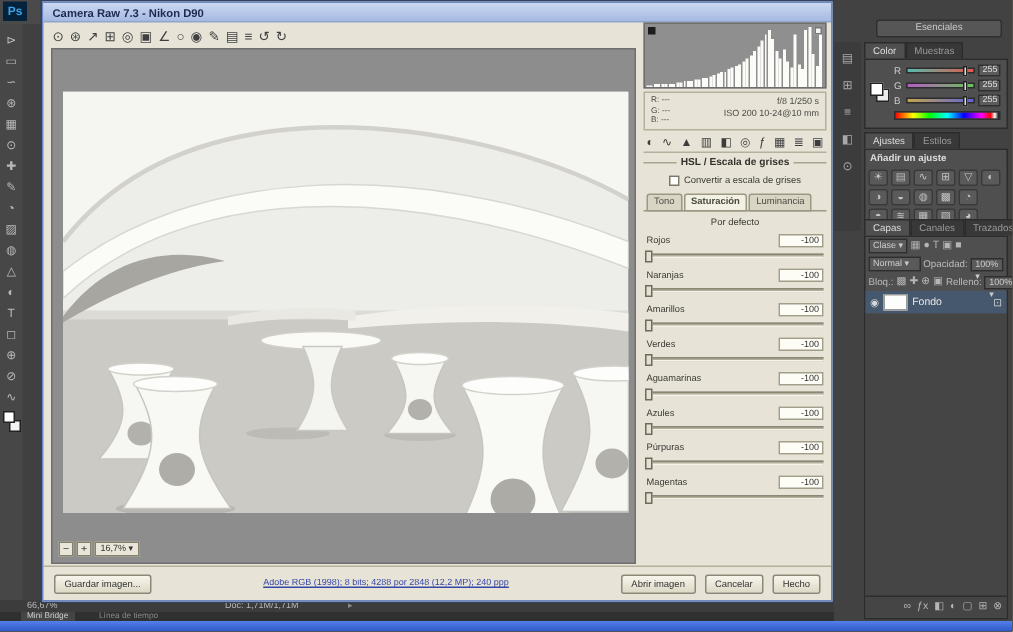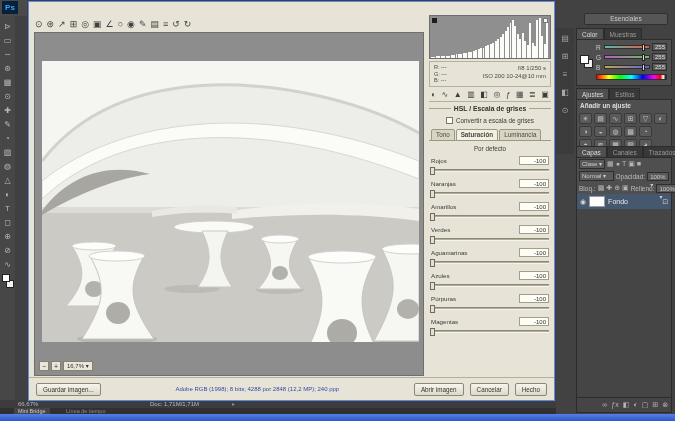--- a/index.html
+++ b/index.html
@@ -335,20 +335,23 @@
     <span class="docsize">Doc: 1,71M/1,71M</span>
     <span class="arrow">▸</span>
   </div>
   <div class="bridgebar">
     <div class="btab on">Mini Bridge</div>
     <div class="btab off">Línea de tiempo</div>
   </div>
   <div class="taskbar"></div>
 
   <div class="acr">
+    <div class="acr-title">
+      <span>Camera Raw 7.3 - Nikon D90</span>
+    </div>
 
     <div class="acr-toolbar" id="acr-icons">
         <div class="tbico">⊙</div>
         <div class="tbico">⊛</div>
         <div class="tbico">↗</div>
         <div class="tbico">⊞</div>
         <div class="tbico">◎</div>
         <div class="tbico">▣</div>
         <div class="tbico">∠</div>
         <div class="tbico">○</div>

